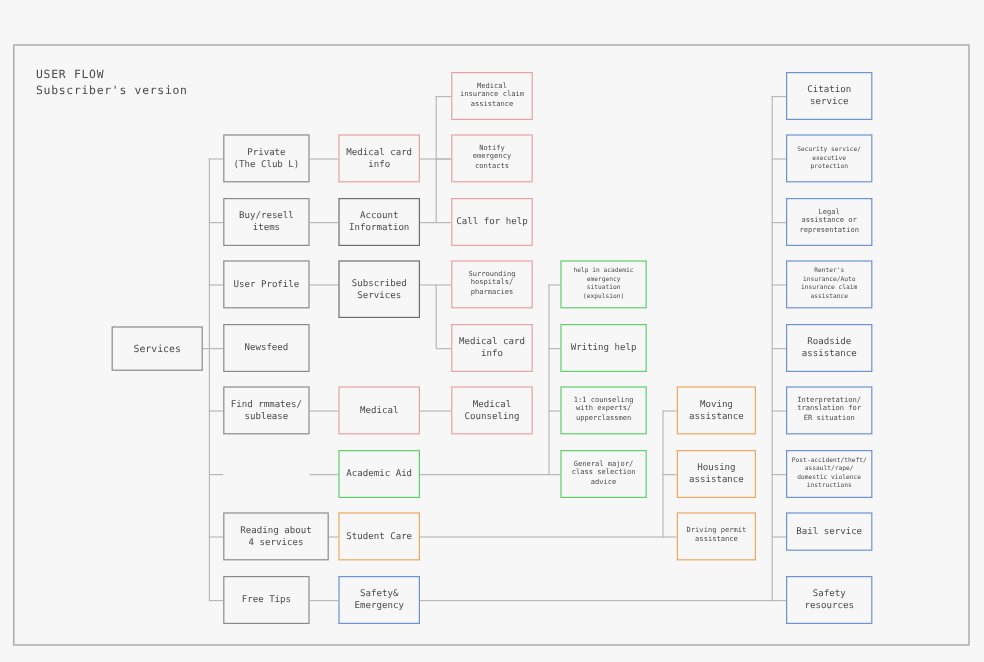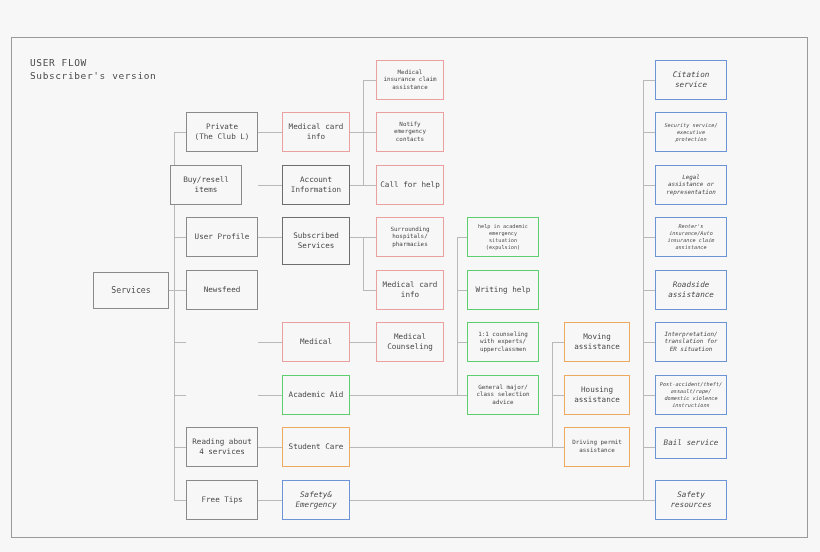--- a/index.html
+++ b/index.html
@@ -46,21 +46,21 @@
     padding:1px 2px;
   }
   .node span{
     display:block;
     white-space:pre-line;
   }
   .c-gray{border-color:#8a8a8a;}
   .c-red{border-color:#eba0a0;}
   .c-green{border-color:#5fce6e;}
   .c-orange{border-color:#eda95f;}
-  .c-blue{border-color:#6b93d6;font-style:italic;}
+  .c-blue{border-color:#6b93d6;}
   .c-gray2{border-color:#6e6e6e;}
   .fs-8{font-size:7.6px;line-height:9.6px;}
   .fs-9{font-size:8.2px;line-height:10.4px;}
   .fs-6{font-size:5.9px;line-height:7.6px;}
   .fs-55{font-size:5.2px;line-height:7px;}
   .edge{
     position:absolute;
     background:#b9b9b9;
     z-index:1;
   }
@@ -136,31 +136,35 @@
   <div class="edge h" style="left:643px;top:500px;width:12px;"></div>
 
   <div class="node c-gray fs-9" style="left:93px;top:272px;width:76px;height:37px;">
     <span>Services</span>
   </div>
 
   <div class="node c-gray fs-8" style="left:186px;top:112px;width:72px;height:40px;">
     <span>Private
 (The Club L)</span>
   </div>
-  <div class="node c-gray fs-8" style="left:170px;top:165px;width:72px;height:40px;">
+  <div class="node c-gray fs-8" style="left:186px;top:165px;width:72px;height:40px;">
     <span>Buy/resell
 items</span>
   </div>
   <div class="node c-gray fs-8" style="left:186px;top:217px;width:72px;height:40px;">
     <span>User Profile</span>
   </div>
   <div class="node c-gray fs-8" style="left:186px;top:270px;width:72px;height:40px;">
     <span>Newsfeed</span>
   </div>
-  <div class="node c-gray fs-8" style="left:186px;top:427px;width:72px;height:40px;">
+  <div class="node c-gray fs-8" style="left:186px;top:322px;width:72px;height:40px;">
+    <span>Find rmmates/
+sublease</span>
+  </div>
+  <div class="node c-gray fs-8" style="left:186px;top:427px;width:88px;height:40px;">
     <span>Reading about
 4 services</span>
   </div>
   <div class="node c-gray fs-8" style="left:186px;top:480px;width:72px;height:40px;">
     <span>Free Tips</span>
   </div>
 
   <div class="node c-red fs-8" style="left:282px;top:112px;width:68px;height:40px;">
     <span>Medical card
 info</span>

